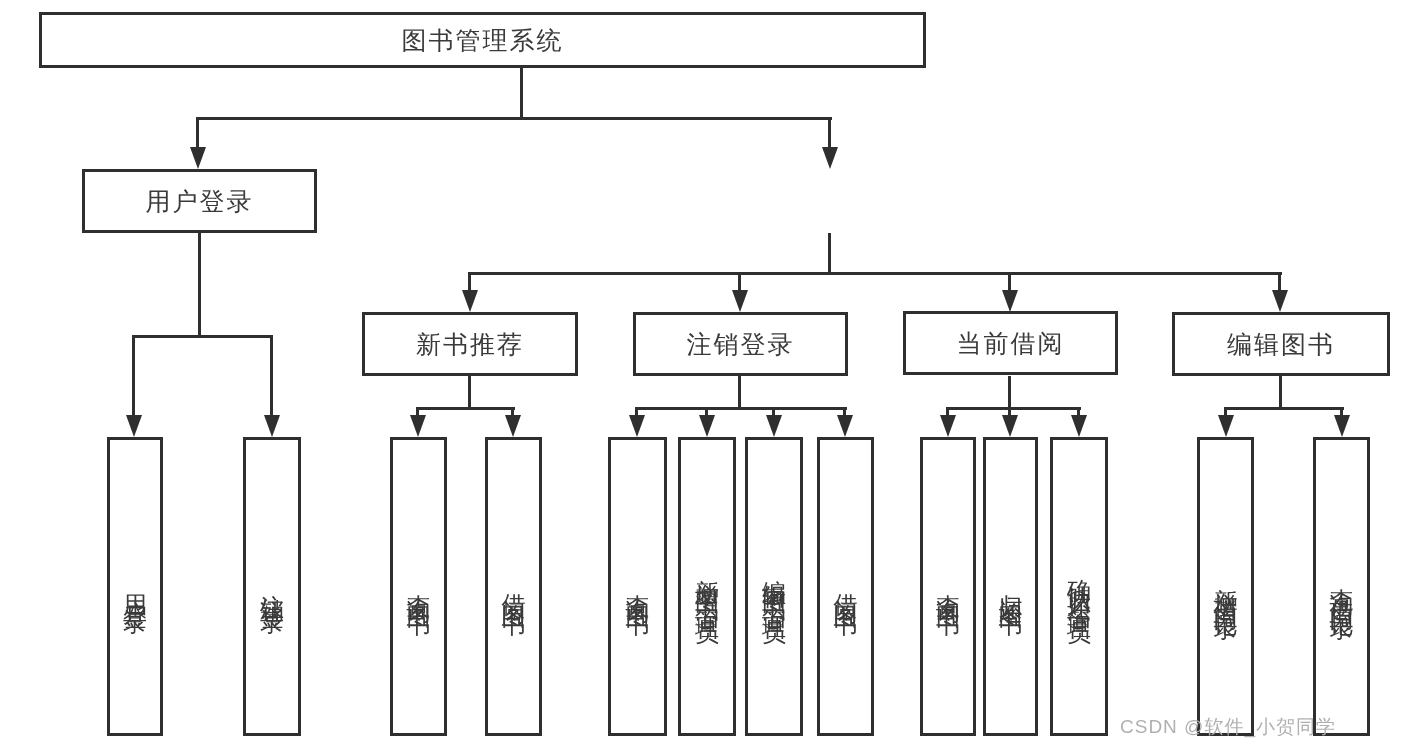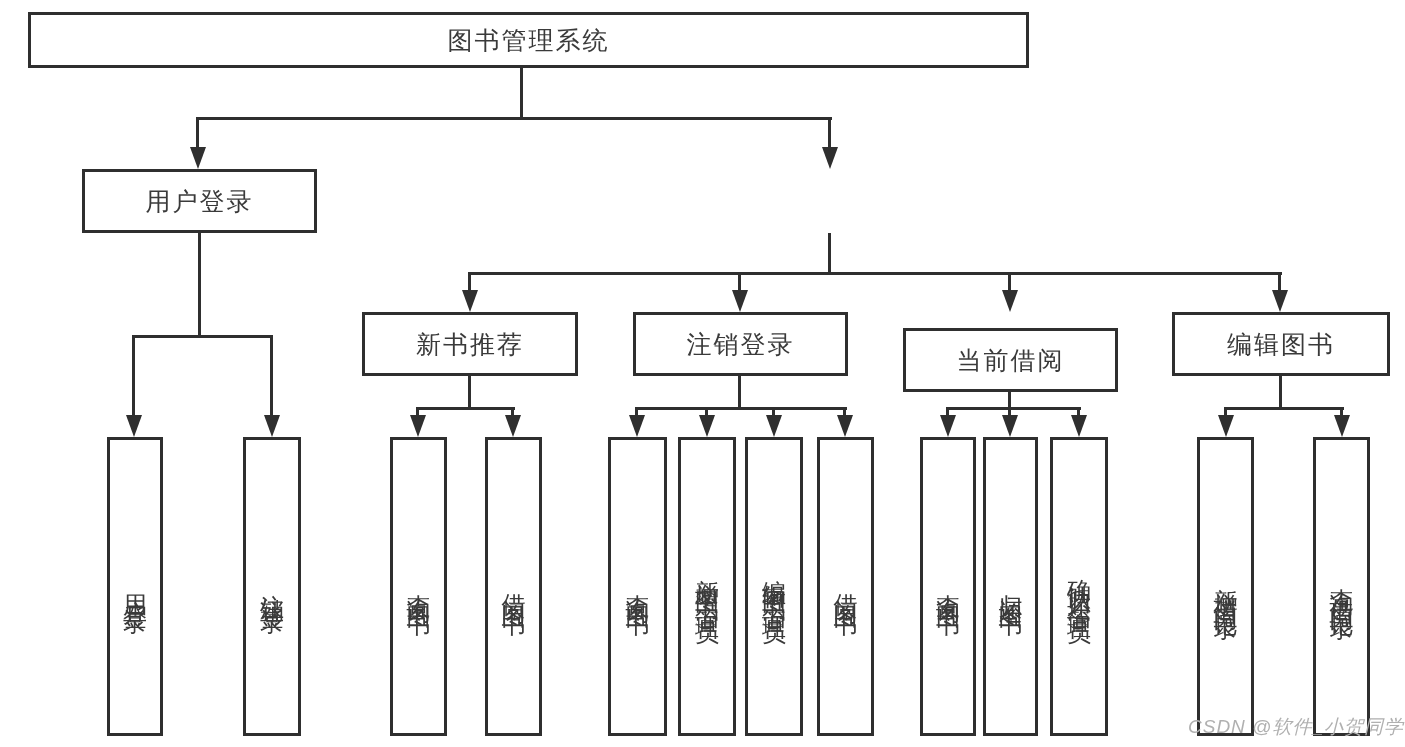--- a/index.html
+++ b/index.html
@@ -49,36 +49,35 @@
   .ah {
     position: absolute;
     width: 0; height: 0;
     border-left: 8px solid transparent;
     border-right: 8px solid transparent;
     border-top: 22px solid var(--line);
     z-index: 1;
   }
   .watermark {
     position: absolute;
-    left: 1188px;
+    left: 1120px;
     top: 714px;
     font-size: 19px;
     letter-spacing: 1px;
     color: var(--watermark);
     white-space: nowrap;
     z-index: 3;
-    font-style: italic;
   }
 </style>
 </head>
 <body>
 
 <div class="canvas">
 
-  <div class="node" style="left:28px; top:12px; width:1001px; height:56px">
+  <div class="node" style="left:39px; top:12px; width:887px; height:56px">
     <span>图书管理系统</span>
   </div>
 
   <div class="lv" style="left:520px; top:66px; height:52px"></div>
   <div class="lh" style="left:196px; top:117px; width:636px"></div>
   <div class="lv" style="left:196px; top:117px; height:32px"></div>
   <div class="ah" style="left:190px; top:147px"></div>
   <div class="lv" style="left:828px; top:117px; height:32px"></div>
   <div class="ah" style="left:822px; top:147px"></div>
 
@@ -103,21 +102,21 @@
   <div class="ah" style="left:1002px; top:290px"></div>
   <div class="lv" style="left:1278px; top:272px; height:20px"></div>
   <div class="ah" style="left:1272px; top:290px"></div>
 
   <div class="node" style="left:362px; top:312px; width:216px; height:64px">
     <span>新书推荐</span>
   </div>
   <div class="node" style="left:633px; top:312px; width:215px; height:64px">
     <span>注销登录</span>
   </div>
-  <div class="node" style="left:903px; top:328px; width:215px; height:64px">
+  <div class="node" style="left:903px; top:311px; width:215px; height:64px">
     <span>当前借阅</span>
   </div>
   <div class="node" style="left:1172px; top:312px; width:218px; height:64px">
     <span>编辑图书</span>
   </div>
 
   <div class="lv" style="left:468px; top:376px; height:34px"></div>
   <div class="lh" style="left:416px; top:407px; width:99px"></div>
   <div class="lv" style="left:416px; top:407px; height:14px"></div>
   <div class="ah" style="left:410px; top:415px"></div>

